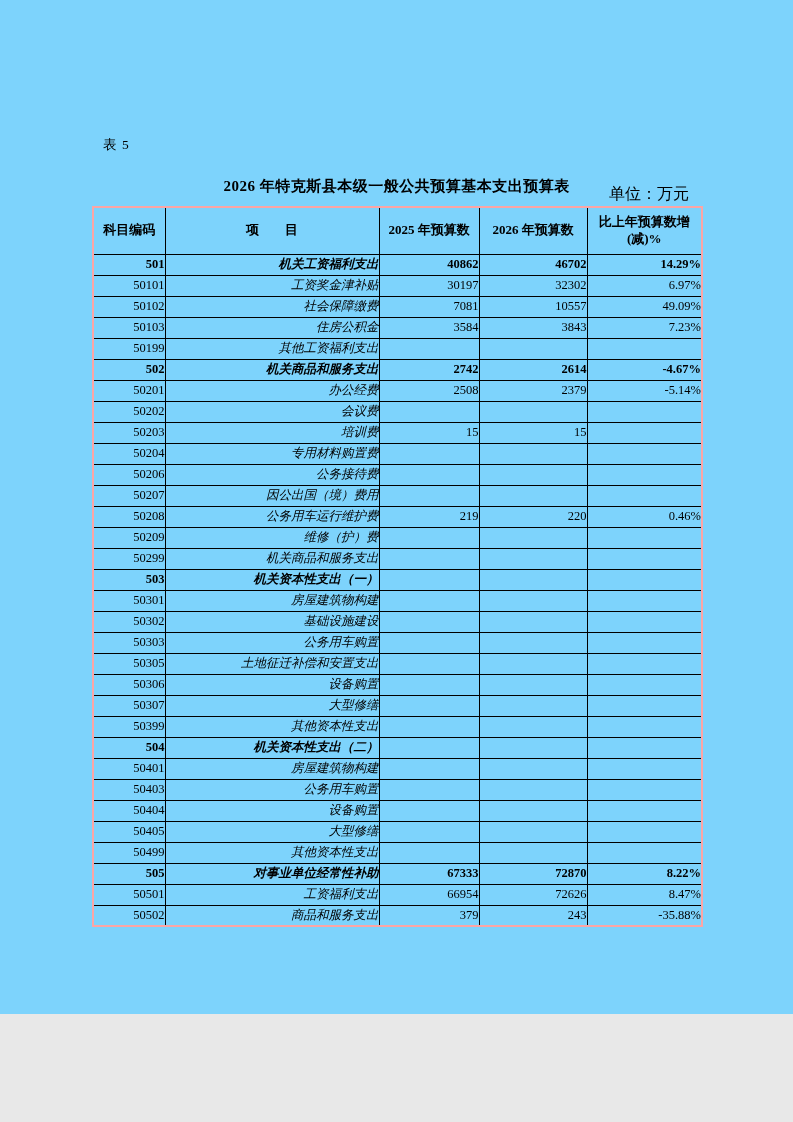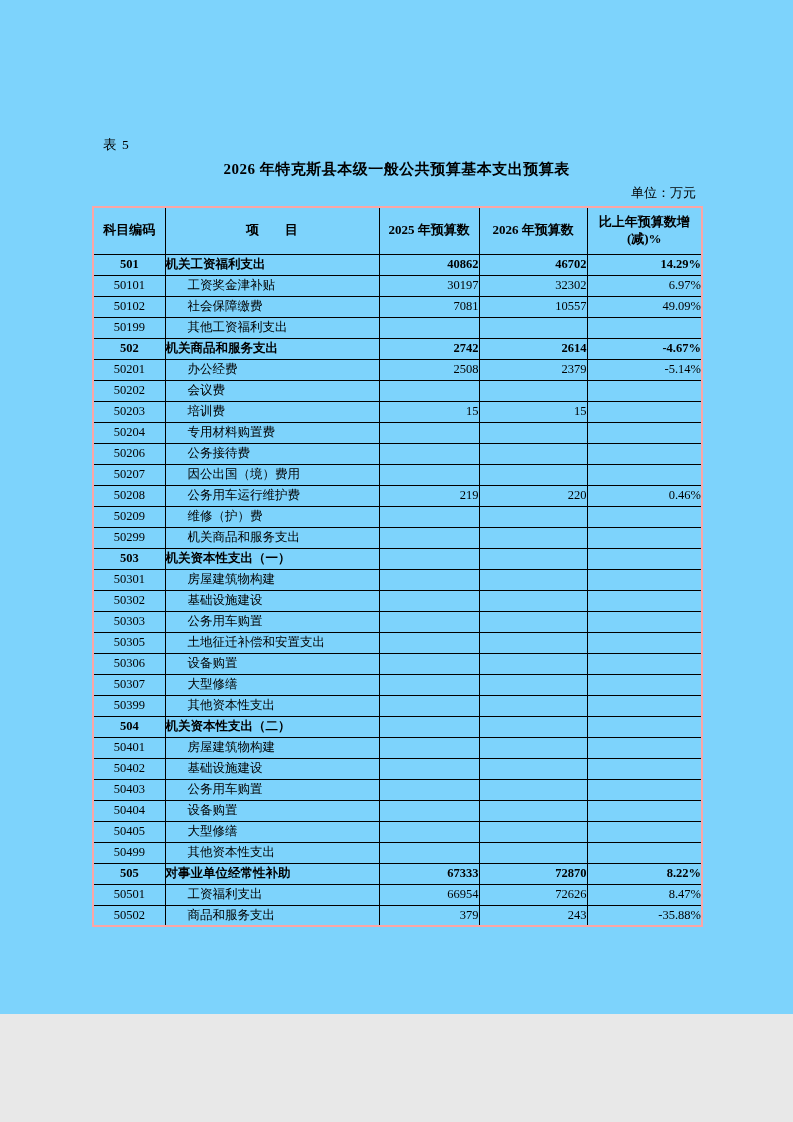--- a/index.html
+++ b/index.html
@@ -17,31 +17,31 @@
     overflow: hidden;
   }
   .table-label {
     position: absolute;
     left: 103px; top: 136px;
     font-size: 13.5px;
     letter-spacing: 1px;
   }
   .doc-title {
     position: absolute;
-    left: 0; top: 160px;
+    left: 0; top: 177px;
     width: 100%;
     text-align: center;
     font-weight: bold;
     font-size: 15px;
     letter-spacing: 0.5px;
   }
   .unit-label {
     position: absolute;
-    right: 97px; top: 184px;
-    font-size: 13px;
+    right: 104px; top: 184px;
+    font-size: 16px;
   }
   table.budget {
     position: absolute;
     left: 92px; top: 206px;
     width: 609px;
     border-collapse: collapse;
     table-layout: fixed;
     border: 2px solid #fca5a5;
   }
   table.budget col.c-code   { width: 72px; }
@@ -60,22 +60,22 @@
   table.budget thead th {
     height: 47px;
     font-weight: bold;
     text-align: center;
     vertical-align: middle;
     font-size: 13px;
     white-space: normal;
     padding: 2px 4px;
   }
   table.budget tbody tr { height: 21px; }
-  td.cell-code { text-align: center; padding-left: 8px; }
-  td.cell-item { text-align: left; padding-left: 12px; }
+  td.cell-code { text-align: right; padding-left: 8px; }
+  td.cell-item { text-align: right; padding-left: 12px; font-style: italic; }
   td.cell-item.indent { padding-left: 22px; }
   td.cell-num { text-align: right; padding-right: 8px; }
   tr.bold td { font-weight: bold; }
   .page-number {
     position: absolute;
     left: 103px; top: 1025px;
     font-size: 15px;
   }
 </style>
 </head>
@@ -122,20 +122,27 @@
           <td class="cell-num">6.97%</td>
         </tr>
         <tr>
           <td class="cell-code">50102</td>
           <td class="cell-item indent">社会保障缴费</td>
           <td class="cell-num">7081</td>
           <td class="cell-num">10557</td>
           <td class="cell-num">49.09%</td>
         </tr>
         <tr>
+          <td class="cell-code">50103</td>
+          <td class="cell-item indent">住房公积金</td>
+          <td class="cell-num">3584</td>
+          <td class="cell-num">3843</td>
+          <td class="cell-num">7.23%</td>
+        </tr>
+        <tr>
           <td class="cell-code">50199</td>
           <td class="cell-item indent">其他工资福利支出</td>
           <td class="cell-num"></td>
           <td class="cell-num"></td>
           <td class="cell-num"></td>
         </tr>
         <tr class="bold">
           <td class="cell-code">502</td>
           <td class="cell-item">机关商品和服务支出</td>
           <td class="cell-num">2742</td>
@@ -269,27 +276,20 @@
           <td class="cell-num"></td>
         </tr>
         <tr>
           <td class="cell-code">50401</td>
           <td class="cell-item indent">房屋建筑物构建</td>
           <td class="cell-num"></td>
           <td class="cell-num"></td>
           <td class="cell-num"></td>
         </tr>
         <tr>
-          <td class="cell-code">50402</td>
-          <td class="cell-item indent">基础设施建设</td>
-          <td class="cell-num"></td>
-          <td class="cell-num"></td>
-          <td class="cell-num"></td>
-        </tr>
-        <tr>
           <td class="cell-code">50403</td>
           <td class="cell-item indent">公务用车购置</td>
           <td class="cell-num"></td>
           <td class="cell-num"></td>
           <td class="cell-num"></td>
         </tr>
         <tr>
           <td class="cell-code">50404</td>
           <td class="cell-item indent">设备购置</td>
           <td class="cell-num"></td>

